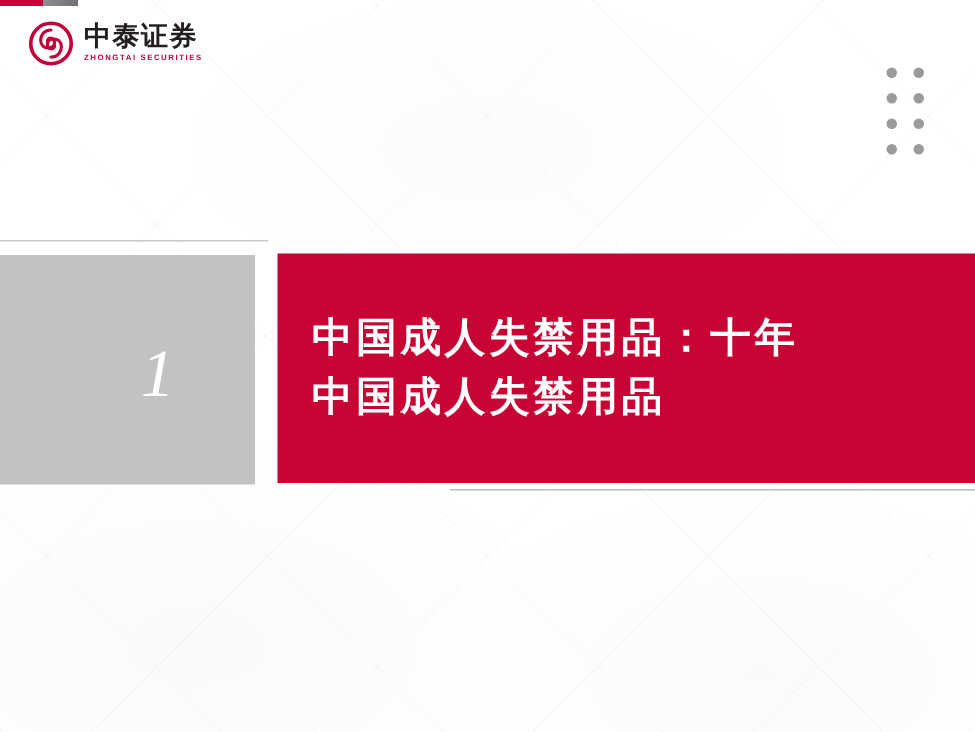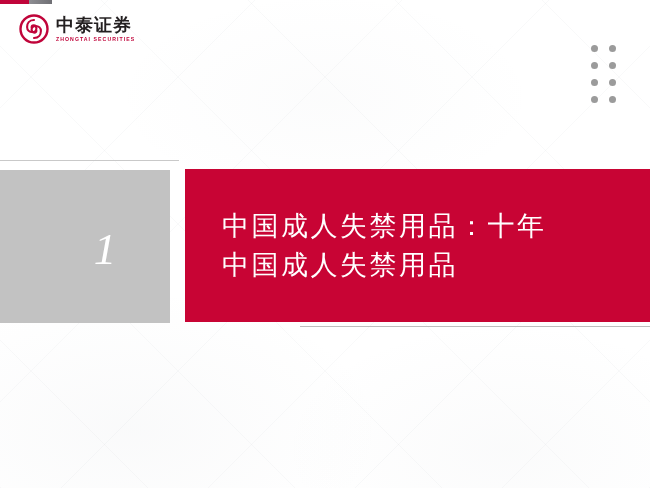--- a/index.html
+++ b/index.html
@@ -130,25 +130,25 @@
     left:185px; top:169px;
     width:465px; height:153px;
     background:#c80434;
     display:flex;
     flex-direction:column;
     justify-content:center;
   }
   .title-line {
     font-family:"DejaVu Serif", "Liberation Serif", serif;
     font-size:27px;
-    font-weight:400;
+    font-weight:700;
     color:#ffffff;
     letter-spacing:2.5px;
     line-height:1.42;
-    padding-left:37px;
+    padding-left:23px;
     white-space:nowrap;
   }
 
   
   .rule-bottom-right {
     position:absolute;
     left:300px; top:326px;
     width:350px; height:1px;
     background:#bdbdbd;
   }

